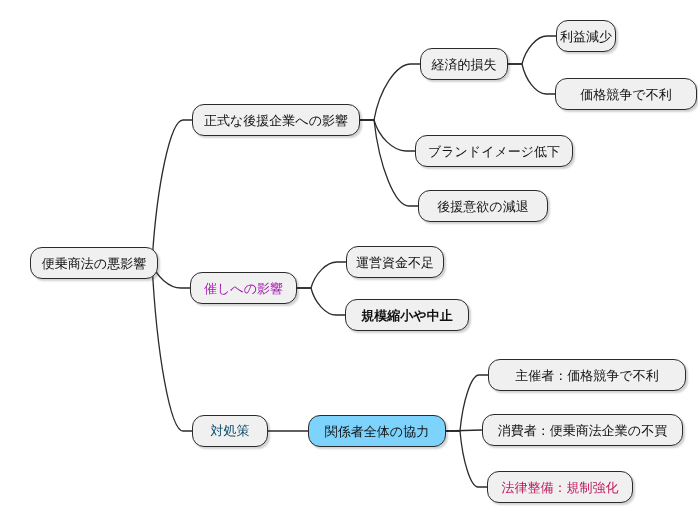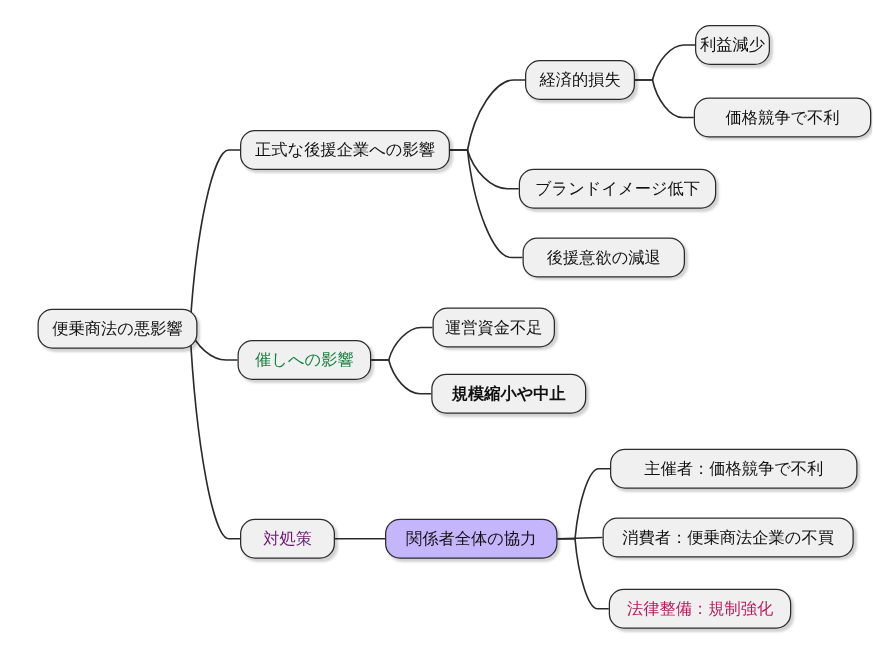--- a/index.html
+++ b/index.html
@@ -80,32 +80,32 @@
       <div class="node" style="left: 555px; top: 78px; width: 142px; background: rgb(240, 240, 240); border-color: rgb(43, 43, 43);">
         <span style="color: rgb(17, 17, 17);">価格競争で不利</span>
       </div>
       <div class="node" style="left: 415px; top: 135px; width: 158px; background: rgb(240, 240, 240); border-color: rgb(43, 43, 43);">
         <span style="color: rgb(17, 17, 17);">ブランドイメージ低下</span>
       </div>
       <div class="node" style="left: 418px; top: 190px; width: 130px; background: rgb(240, 240, 240); border-color: rgb(43, 43, 43);">
         <span style="color: rgb(17, 17, 17);">後援意欲の減退</span>
       </div>
       <div class="node" style="left: 190px; top: 272px; width: 107px; background: rgb(240, 240, 240); border-color: rgb(43, 43, 43);">
-        <span style="color: #15803d;">催しへの影響</span>
+        <span style="color: #a21caf;">催しへの影響</span>
       </div>
       <div class="node" style="left: 346px; top: 246px; width: 98px; background: rgb(240, 240, 240); border-color: rgb(43, 43, 43);">
         <span style="color: rgb(17, 17, 17);">運営資金不足</span>
       </div>
       <div class="node" style="left: 345px; top: 299px; width: 124px; background: rgb(240, 240, 240); border-color: rgb(43, 43, 43); font-weight: bold;">
         <span style="color: rgb(17, 17, 17);">規模縮小や中止</span>
       </div>
       <div class="node" style="left: 192px; top: 415px; width: 76px; background: rgb(240, 240, 240); border-color: rgb(43, 43, 43);">
-        <span style="color: #701a75; font-family: Liberation Mono, monospace;">対処策</span>
+        <span style="color: #0c4a6e; font-family: Liberation Mono, monospace;">対処策</span>
       </div>
-      <div class="node" style="left: 308px; top: 415px; width: 138px; background: #c4b5fd; border-color: rgb(43, 43, 43);">
+      <div class="node" style="left: 308px; top: 415px; width: 138px; background: #7dd3fc; border-color: rgb(43, 43, 43);">
         <span style="color: rgb(17, 17, 17);">関係者全体の協力</span>
       </div>
       <div class="node" style="left: 488px; top: 359px; width: 198px; background: rgb(240, 240, 240); border-color: rgb(43, 43, 43);">
         <span style="color: rgb(17, 17, 17);">主催者：価格競争で不利</span>
       </div>
       <div class="node" style="left: 482px; top: 414px; width: 201px; background: rgb(240, 240, 240); border-color: rgb(43, 43, 43);">
         <span style="color: rgb(17, 17, 17);">消費者：便乗商法企業の不買</span>
       </div>
       <div class="node" style="left: 487px; top: 471px; width: 146px; background: rgb(240, 240, 240); border-color: rgb(43, 43, 43);">
         <span style="color: #be185d;">法律整備：規制強化</span>

